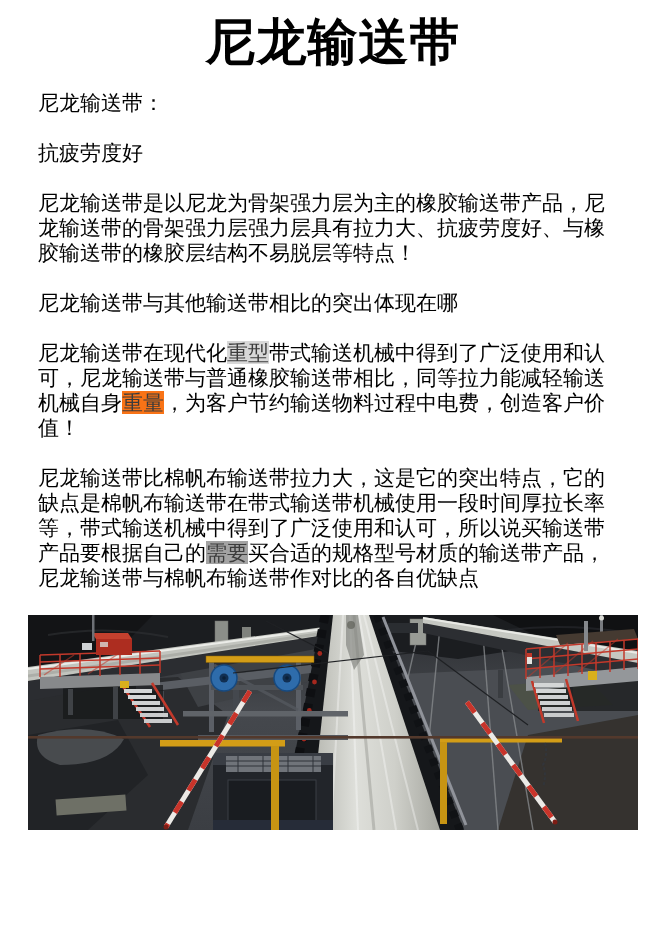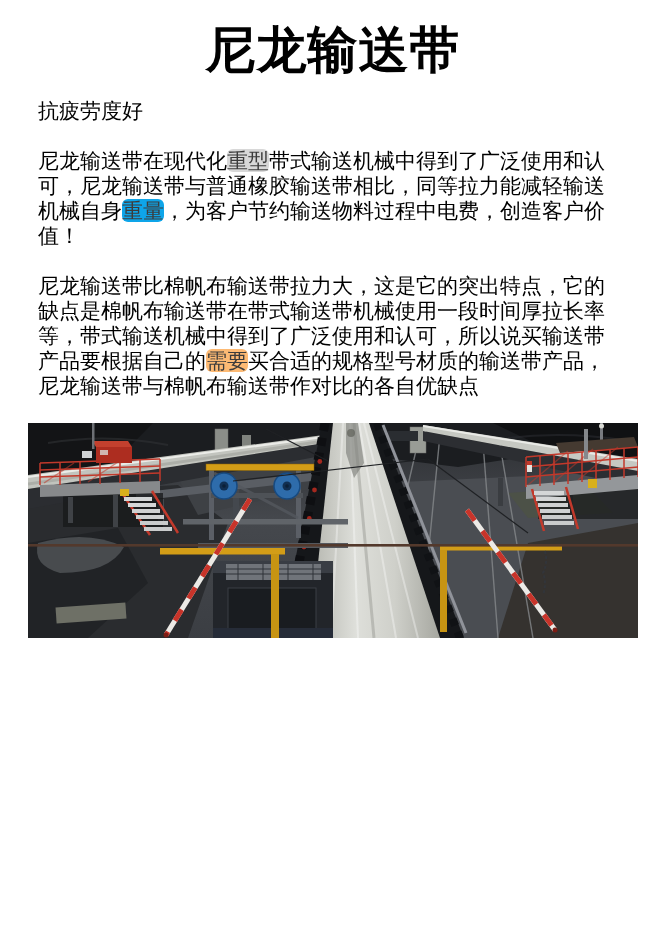--- a/index.html
+++ b/index.html
@@ -2,52 +2,54 @@
 <html><head>
 <meta charset="utf-8">
 <style>
   html,body{margin:0;padding:0;}
   body{
     width:666px;height:930px;overflow:hidden;background:#ffffff;
     font-family:"Liberation Sans","DejaVu Sans",sans-serif;
     color:#000;
   }
   .page-title{
-    margin:24px 0 22px;
+    margin:16px 0 22px;
     font-size:50px;line-height:52px;font-weight:bold;
     text-align:center;letter-spacing:1px;
   }
   .article{
     padding:0 44px 0 38px;
   }
   .article p{
     margin:0 0 25px;
     font-size:21px;line-height:25px;
     word-break:break-all;overflow-wrap:anywhere;line-break:anywhere;
     text-align:left;
   }
   .hl{
     background:#d8d8d8;
     color:#3c3c3c;
-    border-radius:6px;
   }
   figure.photo{
     margin:17px 0 0 28px;padding:0;
     width:610px;height:215px;line-height:0;
   }
 </style>
 </head>
 <body>
 
 <h1 class="page-title">尼龙输送带</h1>
 
 <div class="article">
+    <p><span>尼龙输送带：</span></p>
     <p><span>抗疲劳度好</span></p>
-    <p><span>尼龙输送带在现代化</span><span class="hl" style="background: rgb(216, 216, 216);">重型</span><span>带式输送机械中得到了广泛使用和认可，尼龙输送带与普通橡胶输送带相比，同等拉力能减轻输送机械自身</span><span class="hl" style="background: #0ea5e9;">重量</span><span>，为客户节约输送物料过程中电费，创造客户价值！</span></p>
-    <p><span>尼龙输送带比棉帆布输送带拉力大，这是它的突出特点，它的缺点是棉帆布输送带在带式输送带机械使用一段时间厚拉长率等，带式输送机械中得到了广泛使用和认可，所以说买输送带产品要根据自己的</span><span class="hl" style="background: #fdba74;">需要</span><span>买合适的规格型号材质的输送带产品，尼龙输送带与棉帆布输送带作对比的各自优缺点</span></p>
+    <p><span>尼龙输送带是以尼龙为骨架强力层为主的橡胶输送带产品，尼龙输送带的骨架强力层强力层具有拉力大、抗疲劳度好、与橡胶输送带的橡胶层结构不易脱层等特点！</span></p>
+    <p><span>尼龙输送带与其他输送带相比的突出体现在哪</span></p>
+    <p><span>尼龙输送带在现代化</span><span class="hl" style="background: rgb(216, 216, 216);">重型</span><span>带式输送机械中得到了广泛使用和认可，尼龙输送带与普通橡胶输送带相比，同等拉力能减轻输送机械自身</span><span class="hl" style="background: #f97316;">重量</span><span>，为客户节约输送物料过程中电费，创造客户价值！</span></p>
+    <p><span>尼龙输送带比棉帆布输送带拉力大，这是它的突出特点，它的缺点是棉帆布输送带在带式输送带机械使用一段时间厚拉长率等，带式输送机械中得到了广泛使用和认可，所以说买输送带产品要根据自己的</span><span class="hl" style="background: #a3a3a3;">需要</span><span>买合适的规格型号材质的输送带产品，尼龙输送带与棉帆布输送带作对比的各自优缺点</span></p>
   </div>
 
 <figure class="photo">
   <svg width="610" height="215" viewBox="0 0 610 215" xmlns="http://www.w3.org/2000/svg">
     <defs>
       <linearGradient id="gGround" x1="0" y1="0" x2="0" y2="1">
         <stop offset="0" stop-color="#2b2d31"></stop>
         <stop offset="0.45" stop-color="#45484d"></stop>
         <stop offset="1" stop-color="#3b3e43"></stop>
       </linearGradient>

